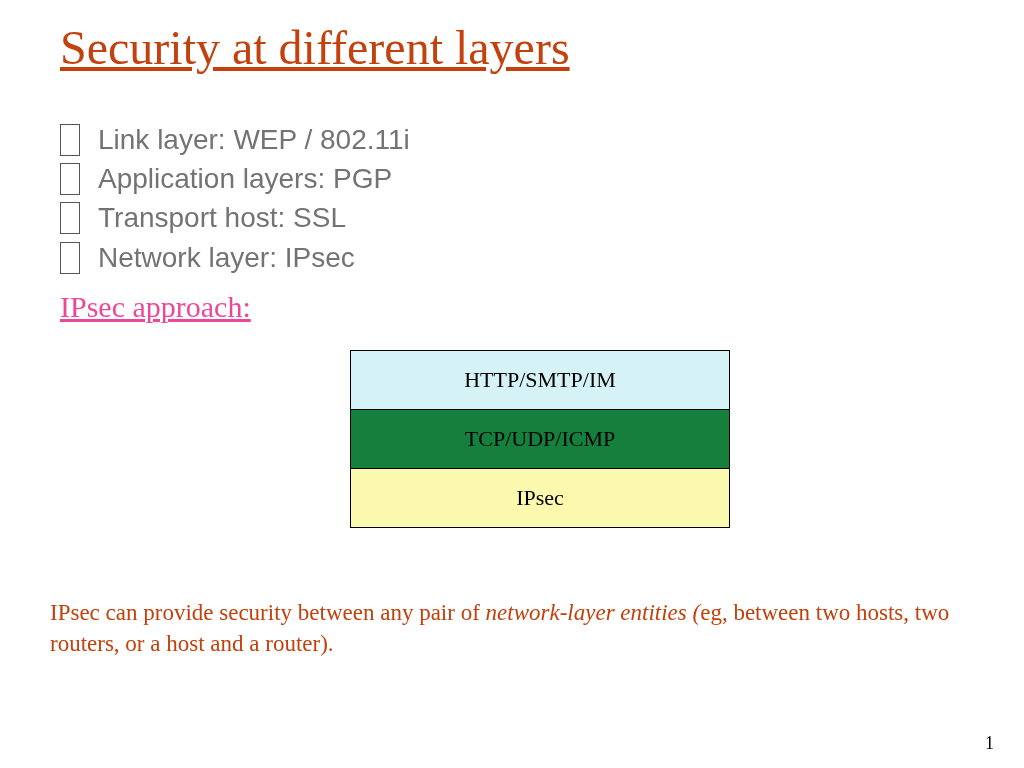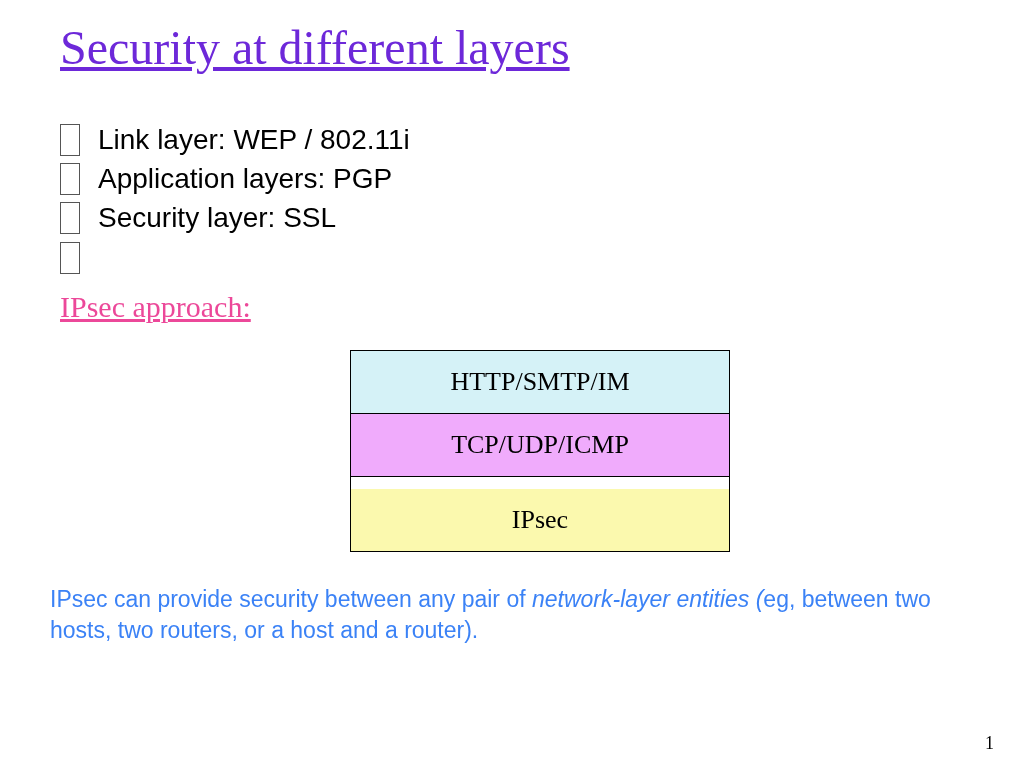--- a/index.html
+++ b/index.html
@@ -15,31 +15,31 @@
     position: relative;
     width: 1024px;
     height: 768px;
     box-sizing: border-box;
   }
   .title {
     position: absolute;
     left: 60px;
     top: 20px;
     font-size: 48px;
-    color: #6d28d9;
+    color: #c2410c;
     text-decoration: underline;
     font-family: "Comic Sans MS", "Comic Sans", cursive;
   }
   .bullets {
     position: absolute;
     left: 60px;
     top: 120px;
     font-family: Verdana, Geneva, sans-serif;
     font-size: 28px;
-    color: #000000;
+    color: #737373;
   }
   .bullets .row {
     line-height: 1.4;
     display: flex;
     align-items: flex-start;
   }
   .bullets .glyph {
     display: inline-block;
     width: 18px;
     height: 30px;
@@ -60,40 +60,39 @@
     position: absolute;
     left: 350px;
     top: 350px;
     width: 380px;
     border: 1px solid #000;
     box-sizing: border-box;
   }
   .stack .layer {
     text-align: center;
     font-family: "Comic Sans MS", cursive;
-    font-size: 26px;
+    font-size: 22px;
     padding: 16px 8px;
     border-bottom: 1px solid #000;
     box-sizing: border-box;
   }
   .stack .layer:last-child {
     border-bottom: none;
-    margin-top: 12px;
   }
   .l-app  { background: #d5f2f7; }
-  .l-tran { background: #f0abfc; }
+  .l-tran { background: #15803d; }
   .l-net  { background: #fbf9ae; }
   .footnote {
     position: absolute;
     left: 50px;
     right: 50px;
-    top: 584px;
-    font-family: Liberation Sans, sans-serif;
+    top: 597px;
+    font-family: Liberation Serif, serif;
     font-size: 23px;
-    color: #3b82f6;
+    color: #c2410c;
     line-height: 1.35;
   }
   .footnote em {
     font-style: italic;
   }
   .pagenum {
     position: absolute;
     right: 30px;
     bottom: 14px;
     font-family: Georgia, "Times New Roman", serif;
@@ -112,24 +111,25 @@
     <div class="row">
       <span class="glyph"></span>
       <span>Link layer: WEP / 802.11i</span>
     </div>
     <div class="row">
       <span class="glyph"></span>
       <span>Application layers: PGP</span>
     </div>
     <div class="row">
       <span class="glyph"></span>
-      <span>Security layer: SSL</span>
+      <span>Transport host: SSL</span>
     </div>
     <div class="row">
       <span class="glyph"></span>
+      <span>Network layer: IPsec</span>
     </div>
   </div>
 
   <div class="subhead">IPsec approach:</div>
 
   <div class="stack">
     <div class="layer l-app">HTTP/SMTP/IM</div>
     <div class="layer l-tran">TCP/UDP/ICMP</div>
     <div class="layer l-net">IPsec</div>
   </div>

